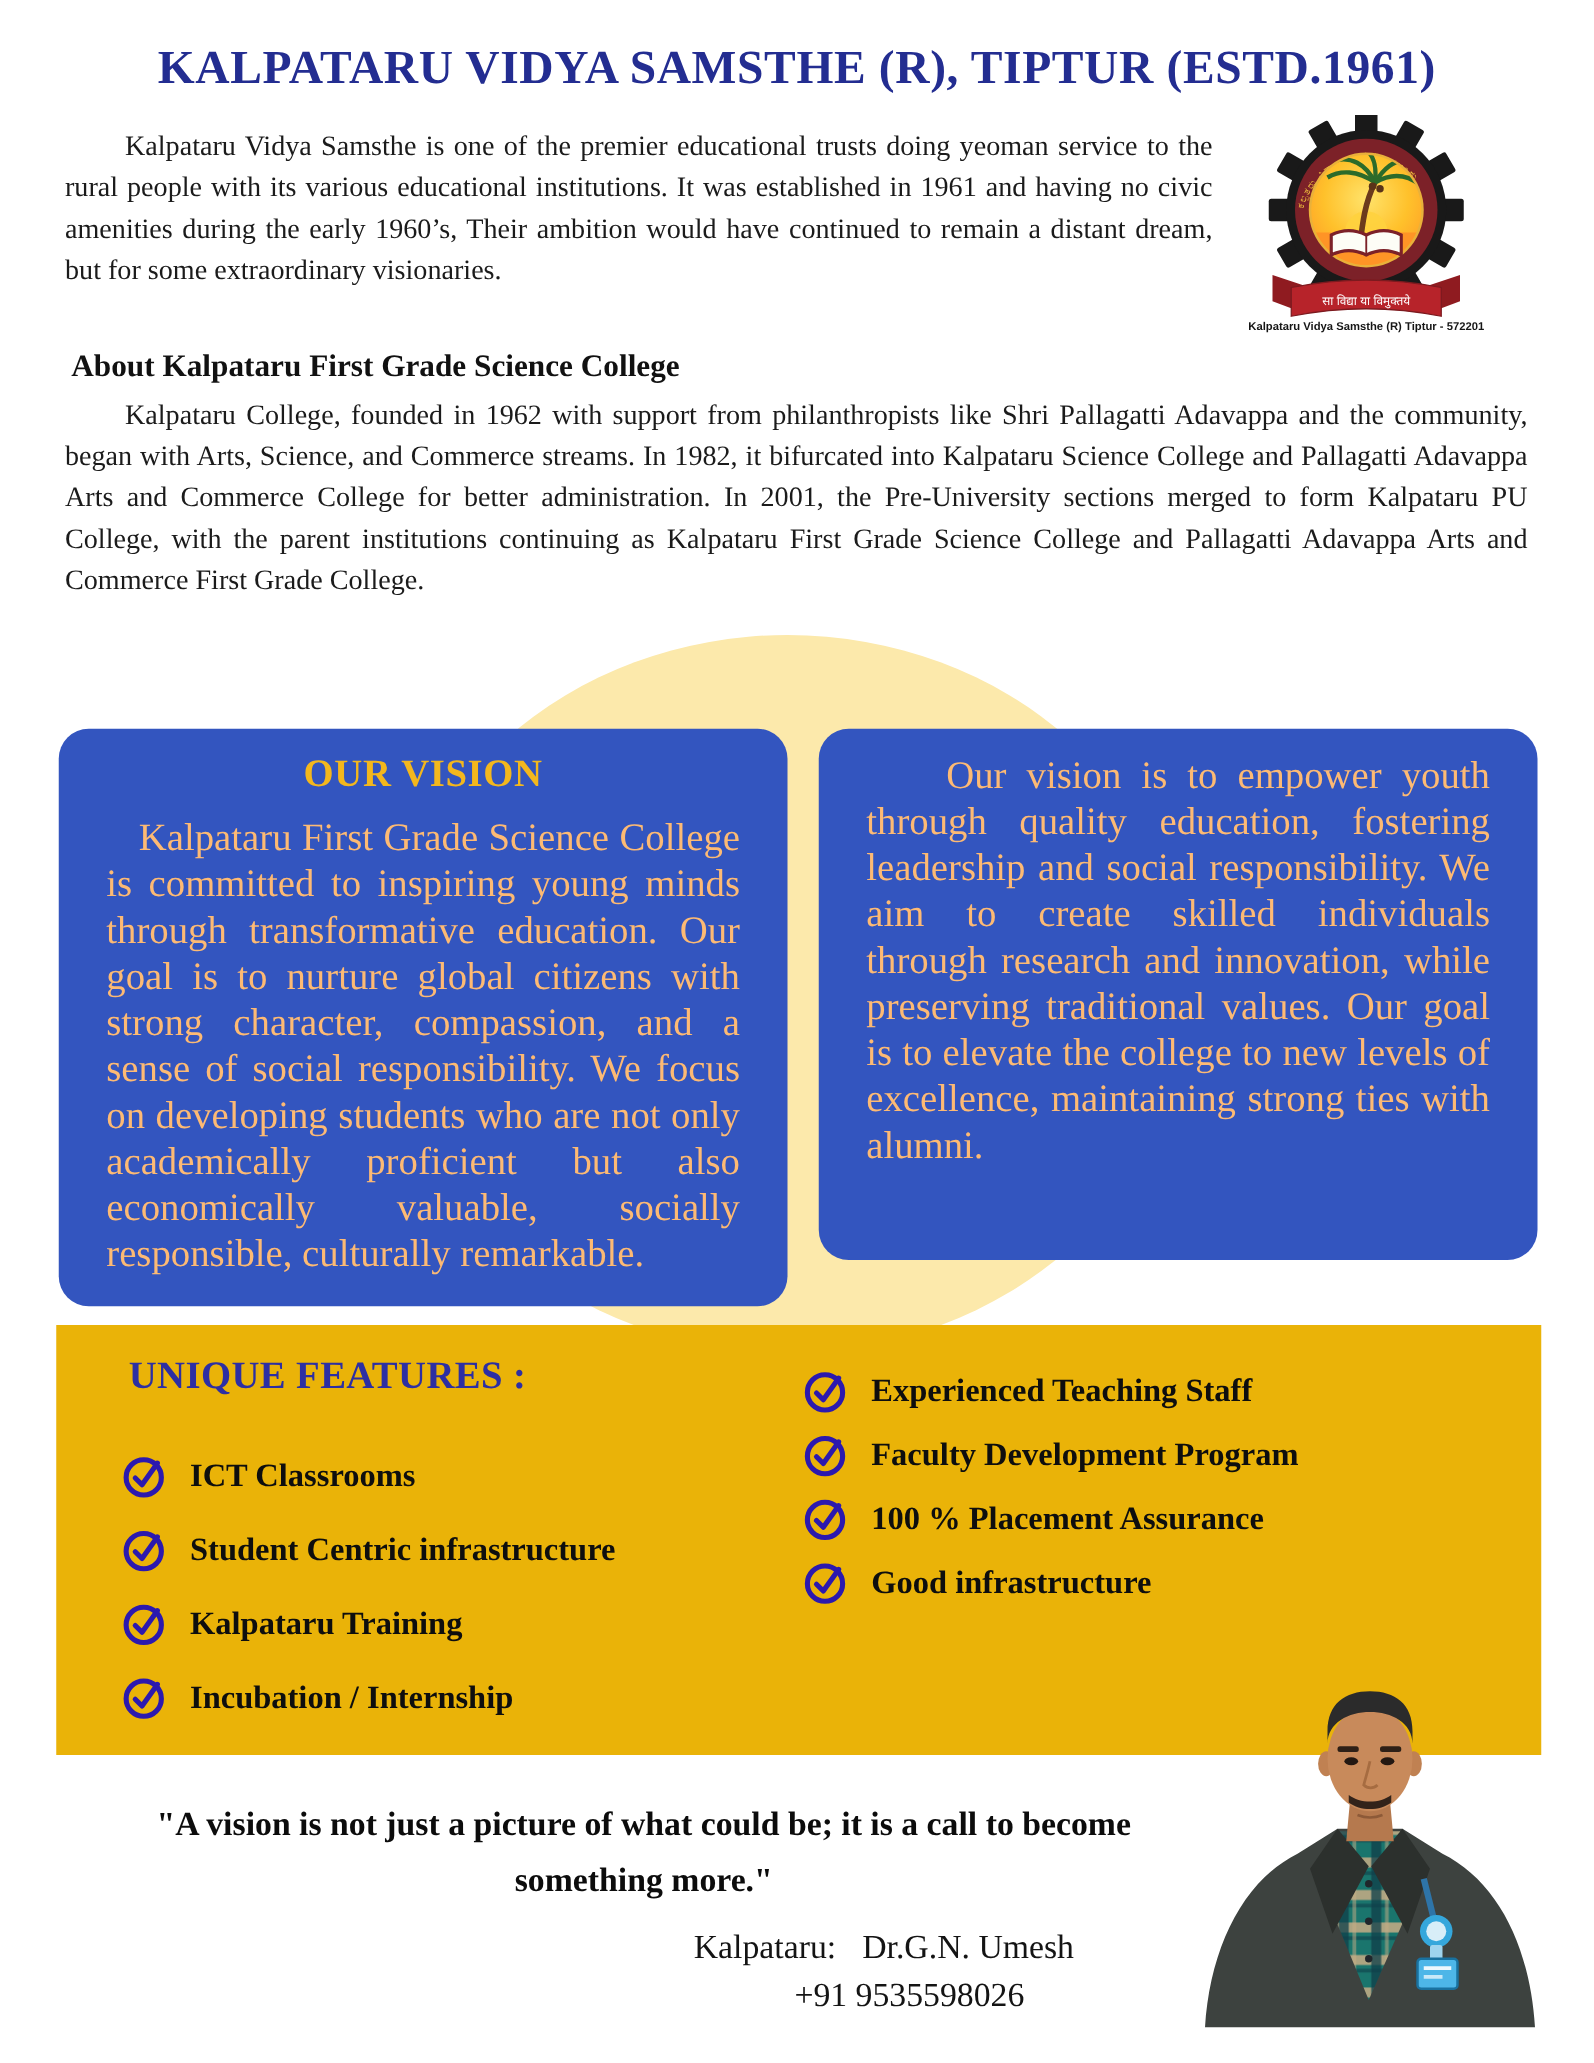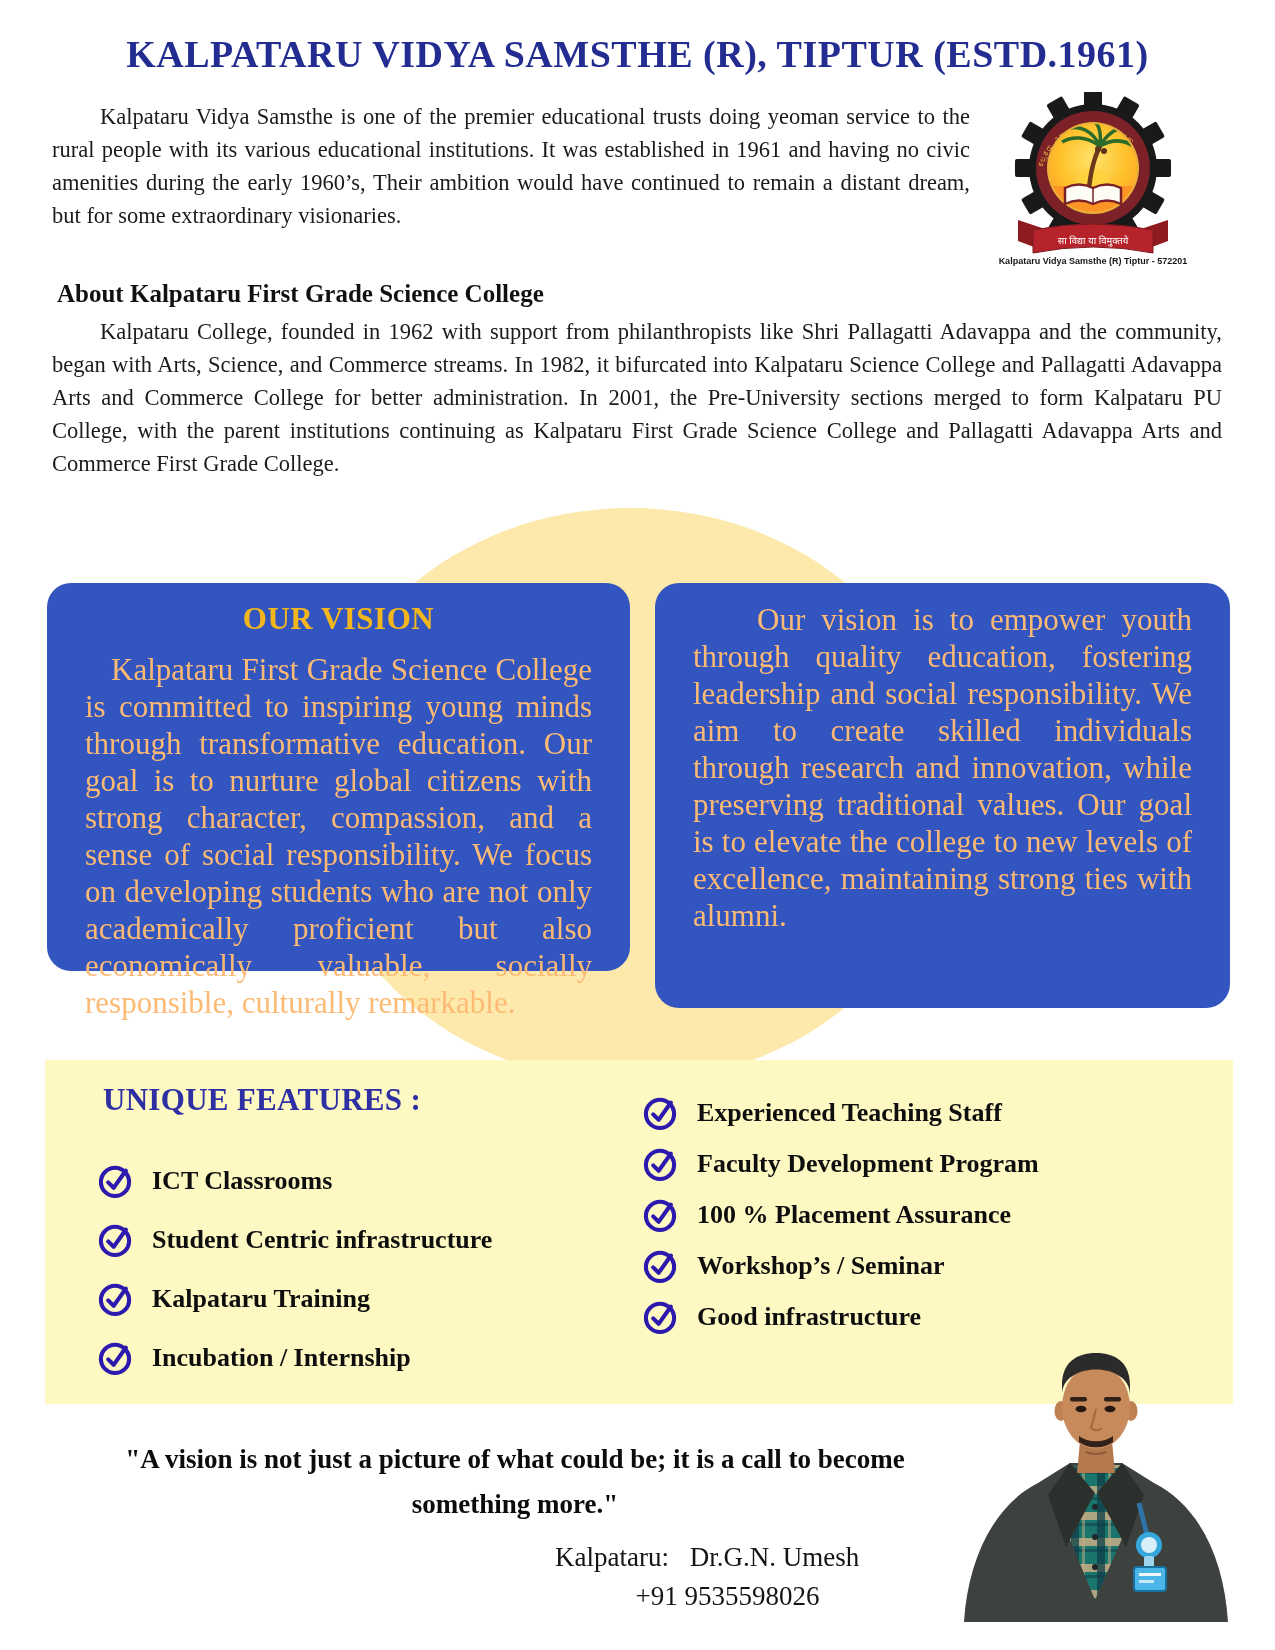--- a/index.html
+++ b/index.html
@@ -41,28 +41,28 @@
     position:absolute; top:583px; background:#3355bf; border-radius:24px;
     padding:18px 38px 24px 38px;
   }
   .panel h3{
     text-align:center; color:#f3b71d; font-size:31px; font-weight:bold;
     letter-spacing:.5px; margin-bottom:14px;
   }
   .panel p{
     color:#fdba74; font-size:31px; line-height:37px; text-align:justify;
   }
-  .panel.vision{ left:47px;  width:583px; height:388px; }
+  .panel.vision{ left:47px;  width:583px; height:462px; }
   .panel.mission{ left:655px; width:575px; height:425px; }
   .panel.vision p{ text-indent:26px; }
   .panel.mission p{ text-indent:64px; }
   
   .features{
     position:absolute; left:45px; top:1060px; width:1188px; height:344px;
-    background:#fef9c3;
+    background:#eab308;
     padding-left:35px;
   }
   .feat-head{
     position:absolute; left:58px; top:22px;
     font-size:31px; font-weight:bold; color:#2d2fa3; letter-spacing:.3px;
   }
   .feat-col{ position:absolute; }
   .feat-col.left{ left:50px; top:100px; }
   .feat-col.right{ left:595px; top:32px; }
   .feat-item{ display:flex; align-items:center; height:42px; }
@@ -265,29 +265,20 @@
           </span>
         <span class="feat-label">100 % Placement Assurance</span>
       </div>
       <div class="feat-item">
         <span class="check">
             <svg viewBox="0 0 44 44" width="40" height="40">
               <circle cx="22" cy="23" r="15.5" fill="none" stroke="#2c19ae" stroke-width="4.5"></circle>
               <path d="M14.5 23.5 L20.5 29.5 L34 10.5" fill="none" stroke="#2c19ae" stroke-width="4.5" stroke-linecap="round" stroke-linejoin="round"></path>
             </svg>
           </span>
-        <span class="feat-label">Workshop’s / Seminar</span>
-      </div>
-      <div class="feat-item">
-        <span class="check">
-            <svg viewBox="0 0 44 44" width="40" height="40">
-              <circle cx="22" cy="23" r="15.5" fill="none" stroke="#2c19ae" stroke-width="4.5"></circle>
-              <path d="M14.5 23.5 L20.5 29.5 L34 10.5" fill="none" stroke="#2c19ae" stroke-width="4.5" stroke-linecap="round" stroke-linejoin="round"></path>
-            </svg>
-          </span>
         <span class="feat-label">Good infrastructure</span>
       </div>
     </div>
   </section>
 
   <div class="quote">"A vision is not just a picture of what could be; it is a call to become something more."</div>
 
   <div class="principal">
     <div class="p-line">
       <span class="p-label">Kalpataru:</span>

